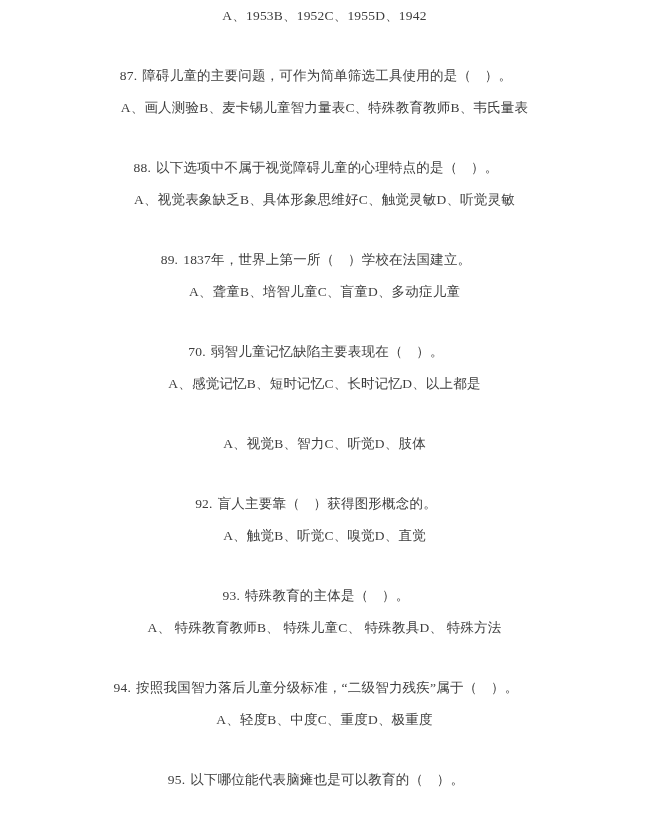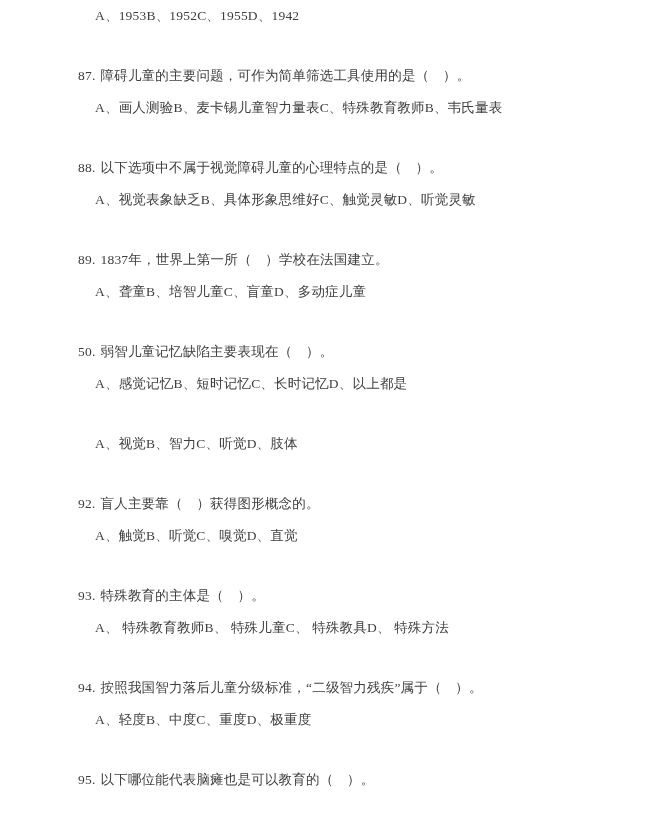--- a/index.html
+++ b/index.html
@@ -7,20 +7,21 @@
     position: relative;
     width: 554px;
     height: 836px;
     background: #ffffff;
     color: #3d3d3d;
     font-family: "Liberation Serif", "DejaVu Serif", serif;
     font-size: 13.5px;
     box-sizing: border-box;
     padding-top: 8px;
     overflow: hidden;
+    text-align: center;
   }
   .line {
     height: 15px;
     line-height: 15px;
     white-space: nowrap;
     letter-spacing: 0.2px;
   }
   .q-line { padding-left: 78px; margin-bottom: 17px; }
   .opt-line { padding-left: 95px; }
   .qa { margin-bottom: 45px; }
@@ -50,21 +51,21 @@
 
   <section class="qa">
     <div class="line q-line">
       <span class="q-num">89.</span><span>1837年，世界上第一所（　）学校在法国建立。</span>
     </div>
     <div class="line opt-line">A、聋童B、培智儿童C、盲童D、多动症儿童</div>
   </section>
 
   <section class="qa">
     <div class="line q-line">
-      <span class="q-num">50.</span><span>弱智儿童记忆缺陷主要表现在（　）。</span>
+      <span class="q-num">70.</span><span>弱智儿童记忆缺陷主要表现在（　）。</span>
     </div>
     <div class="line opt-line">A、感觉记忆B、短时记忆C、长时记忆D、以上都是</div>
   </section>
 
   <section class="qa">
     <div class="line opt-line">A、视觉B、智力C、听觉D、肢体</div>
   </section>
 
   <section class="qa">
     <div class="line q-line">

